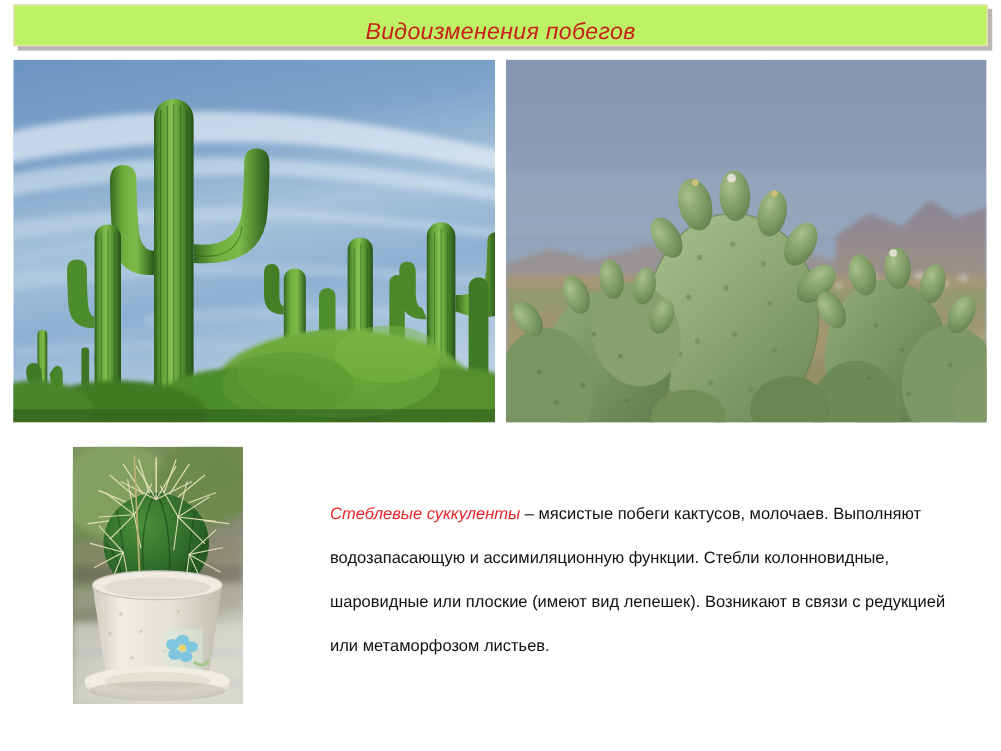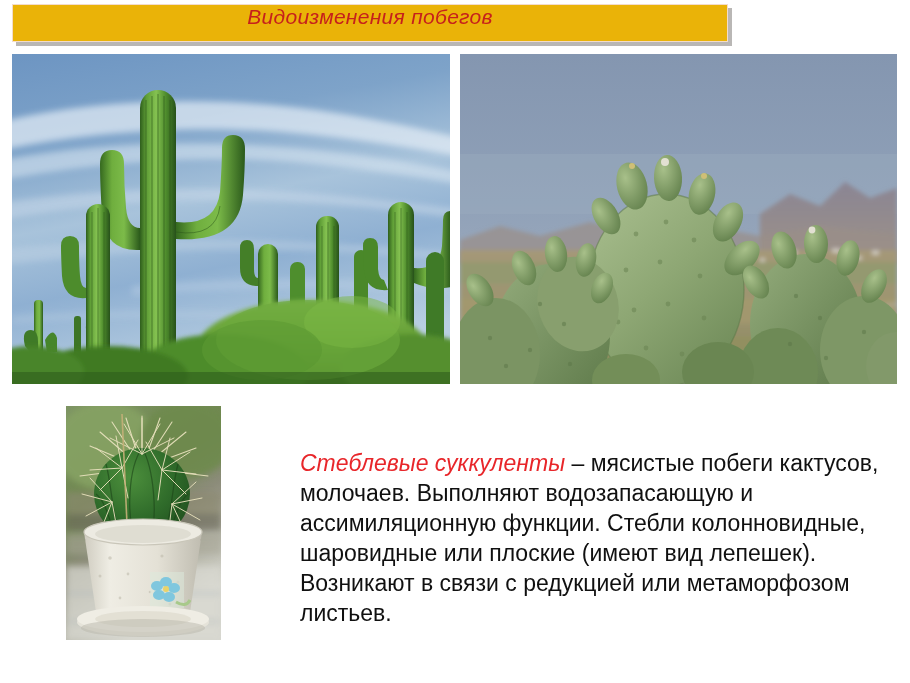--- a/index.html
+++ b/index.html
@@ -7,25 +7,25 @@
   body{
     width:910px; height:683px;
     position:relative;
     font-family:"Liberation Sans", sans-serif;
     overflow:hidden;
   }
 
   
   .title-bar{
     position:absolute; left:12px; top:4px;
-    width:716px; height:38px;
-    background:#eab308;
+    width:886px; height:38px;
+    background:#bef264;
     border:1px solid #F3DCCB;
     box-shadow:4px 4px 0 rgba(128,124,120,.55);
-    display:flex; align-items:flex-start; justify-content:center;
+    display:flex; align-items:flex-end; justify-content:center;
   }
   .title-text{
     font-style:italic;
     font-weight:400;
     font-size:21px;
     color:#C6201C;
     letter-spacing:.3px;
     white-space:nowrap;
   }
 
@@ -36,22 +36,22 @@
   #photo-opuntia{ left:460px; top:54px; width:437px; height:330px; }
   #photo-potted { left:66px; top:406px; width:155px; height:234px; }
 
   .photo svg{ display:block; width:100%; height:100%; }
 
   
   .body-text{
     position:absolute;
     left:300px; top:448px;
     width:580px;
-    font-size:23px;
-    line-height:30px;
+    font-size:15px;
+    line-height:40px;
     color:#101010;
   }
   .lead{
     color:#E8262A;
     font-style:italic;
     font-weight:400;
   }
 </style>
 </head>
 <body>

